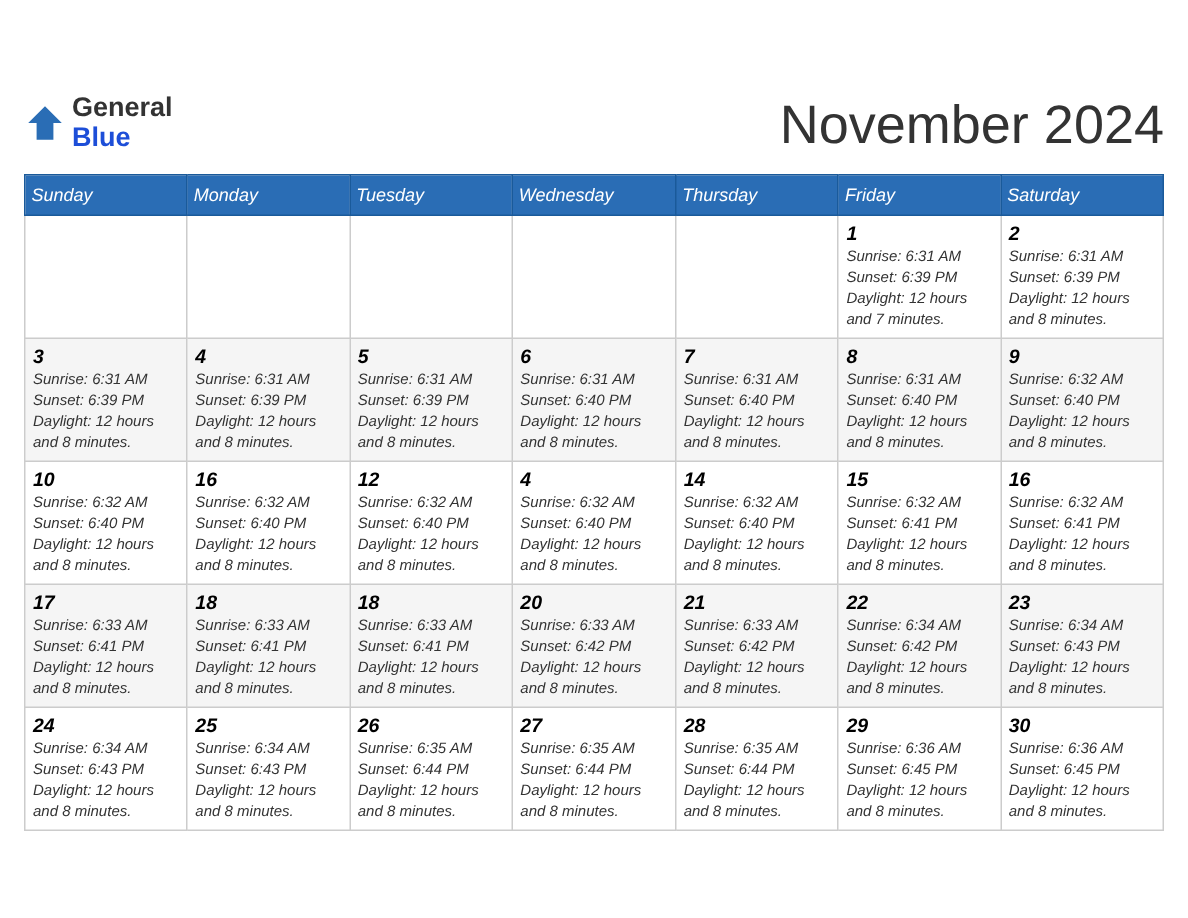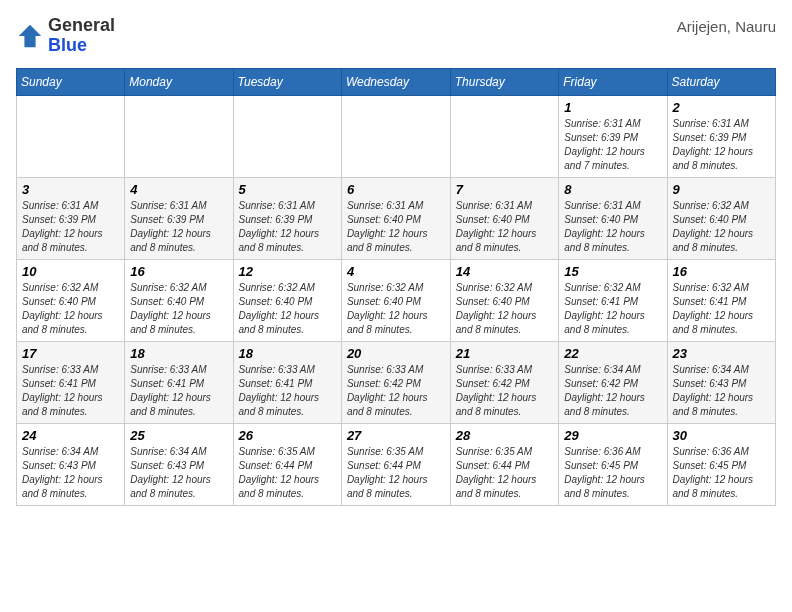--- a/index.html
+++ b/index.html
@@ -8,20 +8,21 @@
       background: #fff;
       width: 792px;
       min-height: 612px;
       padding: 16px;
     }
     .header {
       display: flex;
       justify-content: space-between;
       align-items: flex-start;
       margin-bottom: 12px;
+      margin-top: 46px;
     }
     .logo {
       display: flex;
       align-items: center;
       gap: 4px;
     }
     .logo-text {
       font-size: 18px;
       font-weight: bold;
       line-height: 1.1;
@@ -93,21 +94,21 @@
   <div class="logo">
     <svg class="logo-icon" viewBox="0 0 40 40">
       <polygon points="20,4 36,20 28,20 28,36 12,36 12,20 4,20" fill="#2a6db5"></polygon>
     </svg>
     <div class="logo-text">
       <div class="logo-general">General</div>
       <div class="logo-blue">Blue</div>
     </div>
   </div>
   <div class="title-block">
-    <div class="location">Arijejen, Nauru</div>
+    <div class="month-title">November 2024</div>
   </div>
 </div>
 
 <table class="calendar">
   <thead>
     <tr>
     <th>Sunday</th>
         <th>Monday</th>
         <th>Tuesday</th>
         <th>Wednesday</th>

